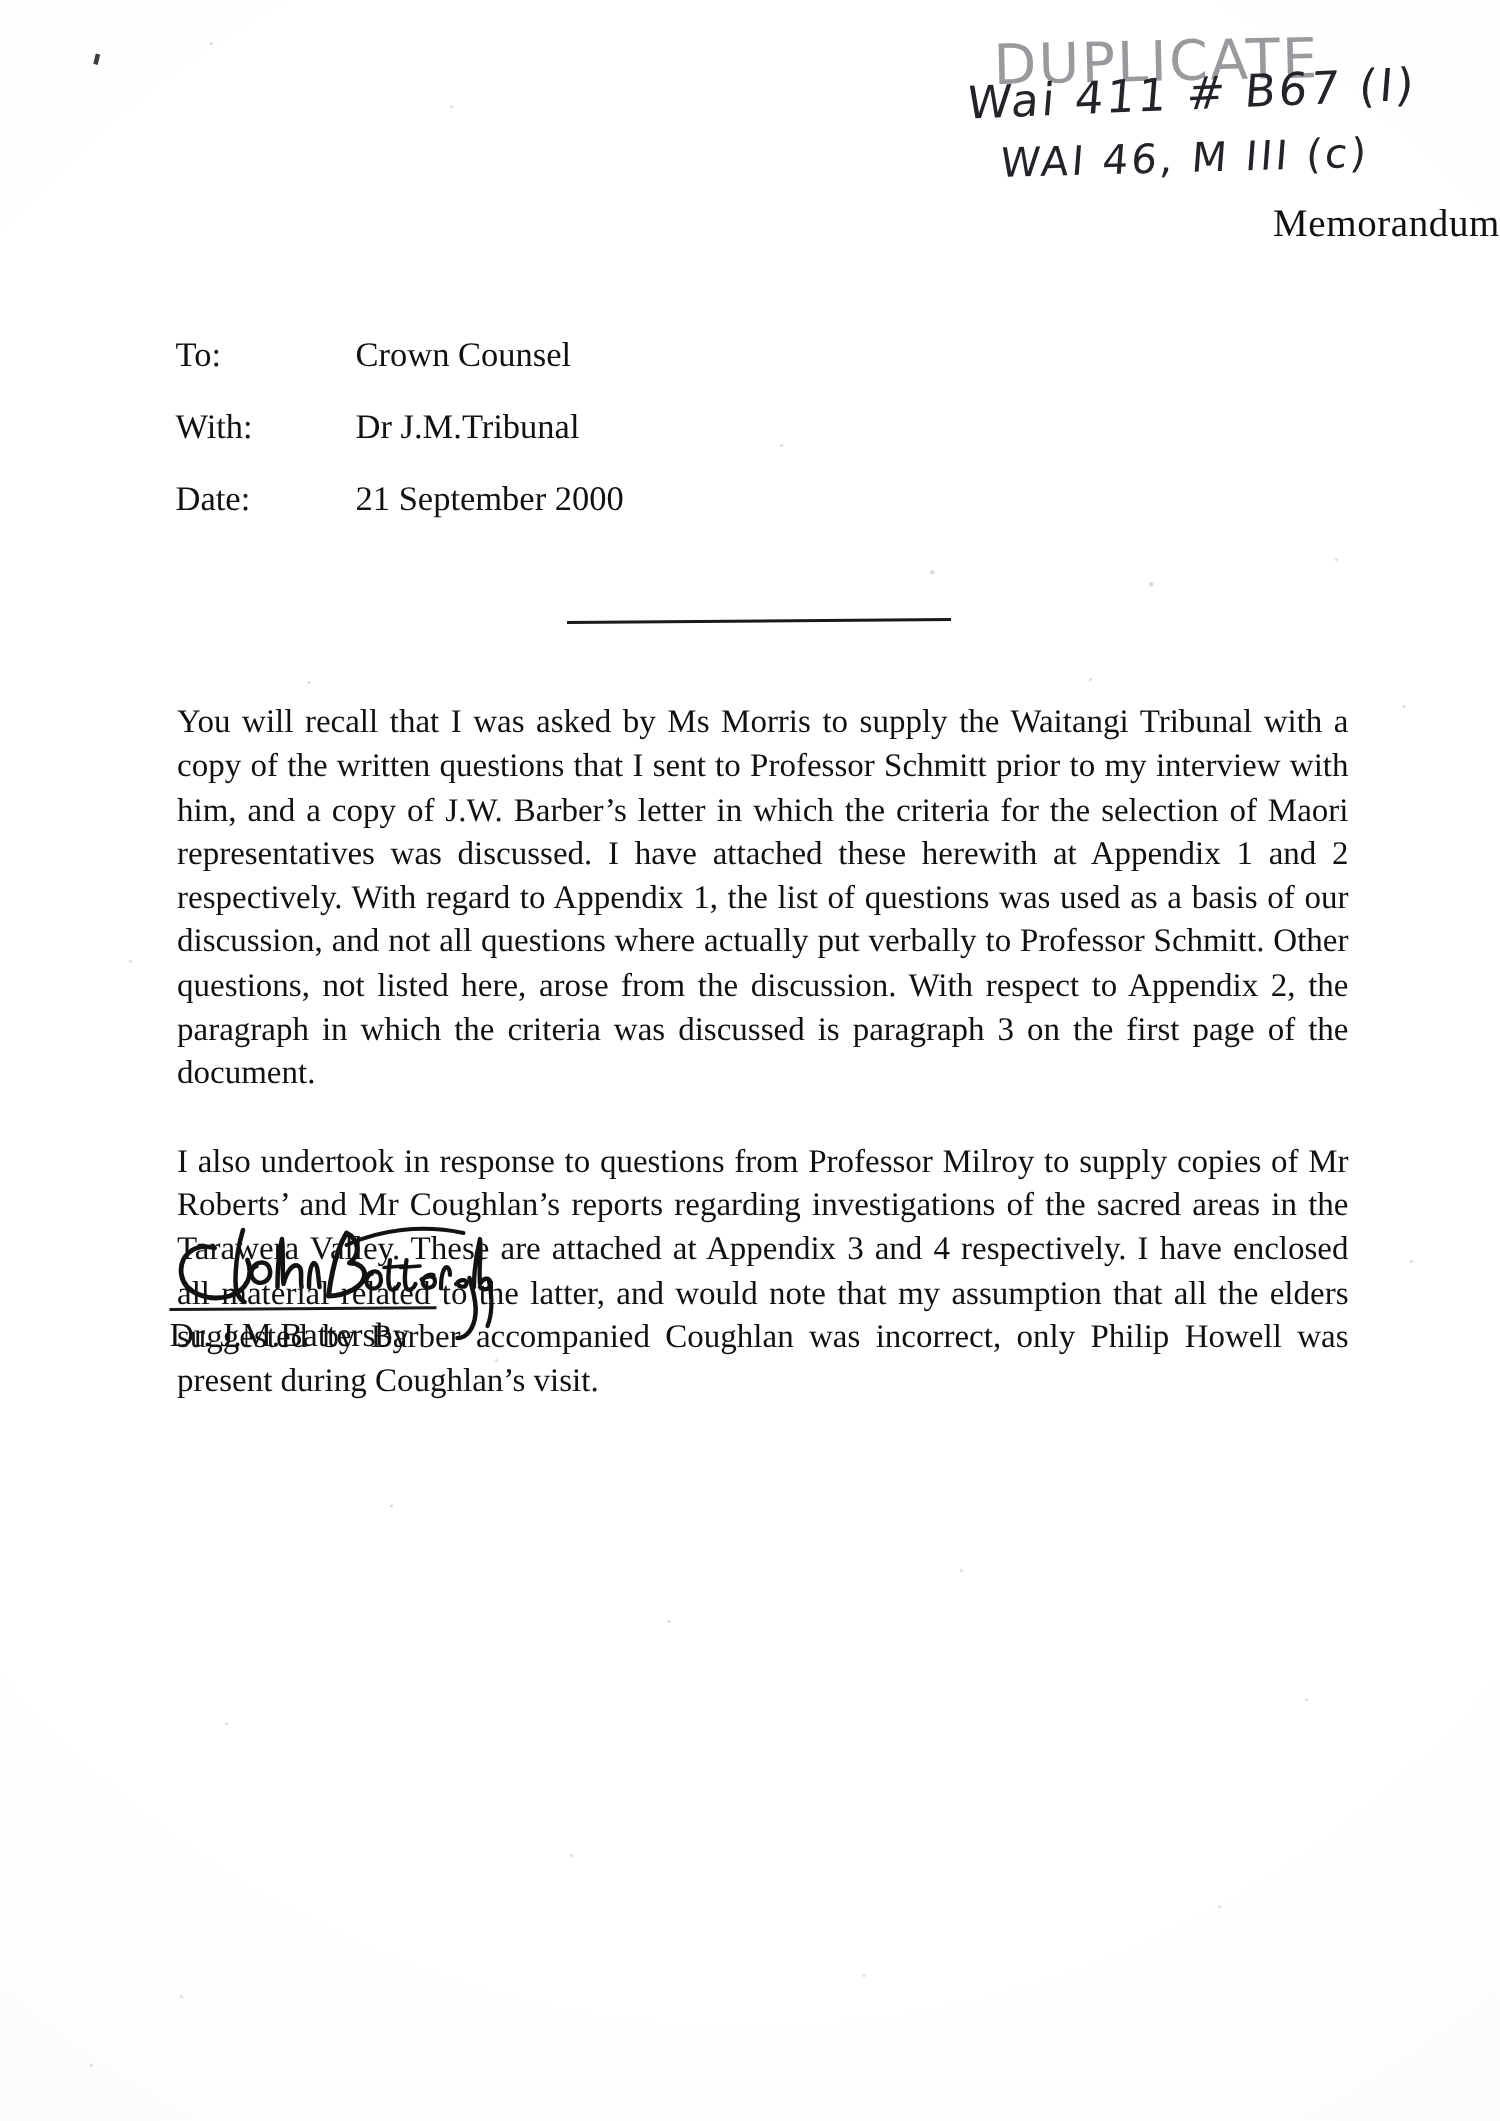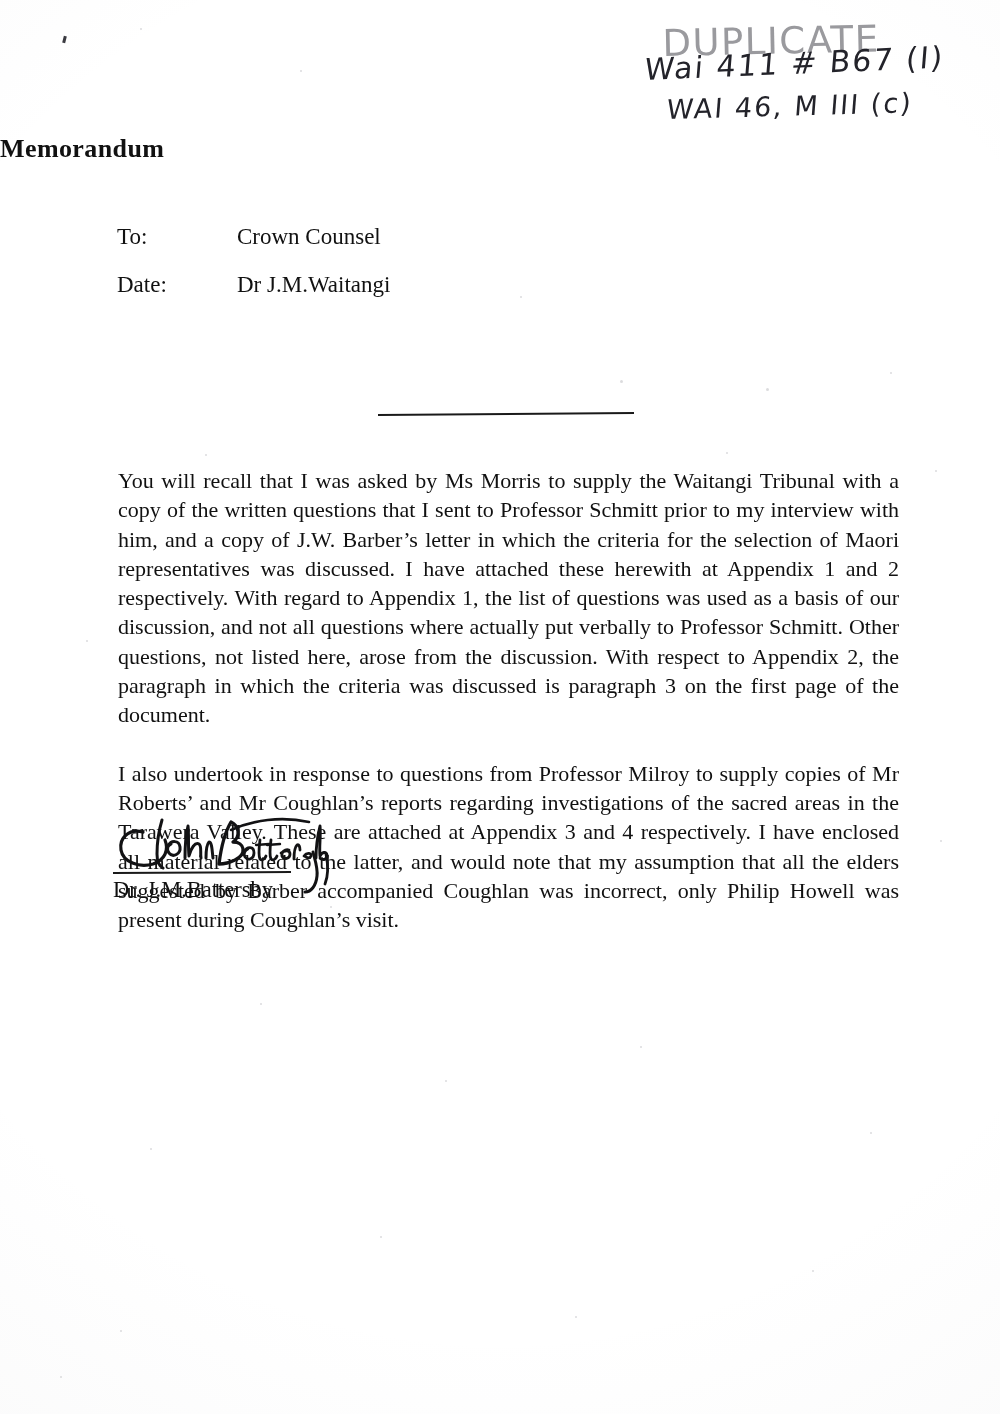--- a/index.html
+++ b/index.html
@@ -83,23 +83,23 @@
     background: #3a3a40;
     transform: rotate(14deg);
   }
 
   
   .doc-title {
     position: absolute;
     left: 0;
     right: 0;
     top: 134px;
-    text-align: left;
+    text-align: right;
     font-size: 26px;
-    font-weight: bold;
+    font-weight: normal;
     letter-spacing: .4px;
     transform: translateX(0px);
   }
 
   
   .fields {
     position: absolute;
     left: 117px;
     top: 200px;
     width: 600px;
@@ -228,22 +228,26 @@
   <div class="handwritten hw-line2">WAI 46, M III (c)</div>
 
   <div class="doc-title">Memorandum</div>
 
   <div class="fields">
     <div class="field-row">
       <span class="field-label">To:</span>
       <span class="field-value">Crown Counsel</span>
     </div>
     <div class="field-row">
+      <span class="field-label">With:</span>
+      <span class="field-value">Dr J.M.Tribunal</span>
+    </div>
+    <div class="field-row">
       <span class="field-label">Date:</span>
-      <span class="field-value">Dr J.M.Waitangi</span>
+      <span class="field-value">21 September 2000</span>
     </div>
   </div>
 
   <div class="divider"></div>
 
   <div class="body-block">
     <p class="para">You will recall that I was asked by Ms Morris to supply the Waitangi Tribunal with a copy of the written questions that I sent to Professor Schmitt prior to my interview with him, and a copy of J.W. Barber’s letter in which the criteria for the selection of Maori representatives was discussed. I have attached these herewith at Appendix 1 and 2 respectively. With regard to Appendix 1, the list of questions was used as a basis of our discussion, and not all questions where actually put verbally to Professor Schmitt. Other questions, not listed here, arose from the discussion. With respect to Appendix 2, the paragraph in which the criteria was discussed is paragraph 3 on the first page of the document.</p>
     <p class="para">I also undertook in response to questions from Professor Milroy to supply copies of Mr Roberts’ and Mr Coughlan’s reports regarding investigations of the sacred areas in the Tarawera Valley. These are attached at Appendix 3 and 4 respectively. I have enclosed all material related to the latter, and would note that my assumption that all the elders suggested by Barber accompanied Coughlan was incorrect, only Philip Howell was present during Coughlan’s visit.</p>
   </div>
 

